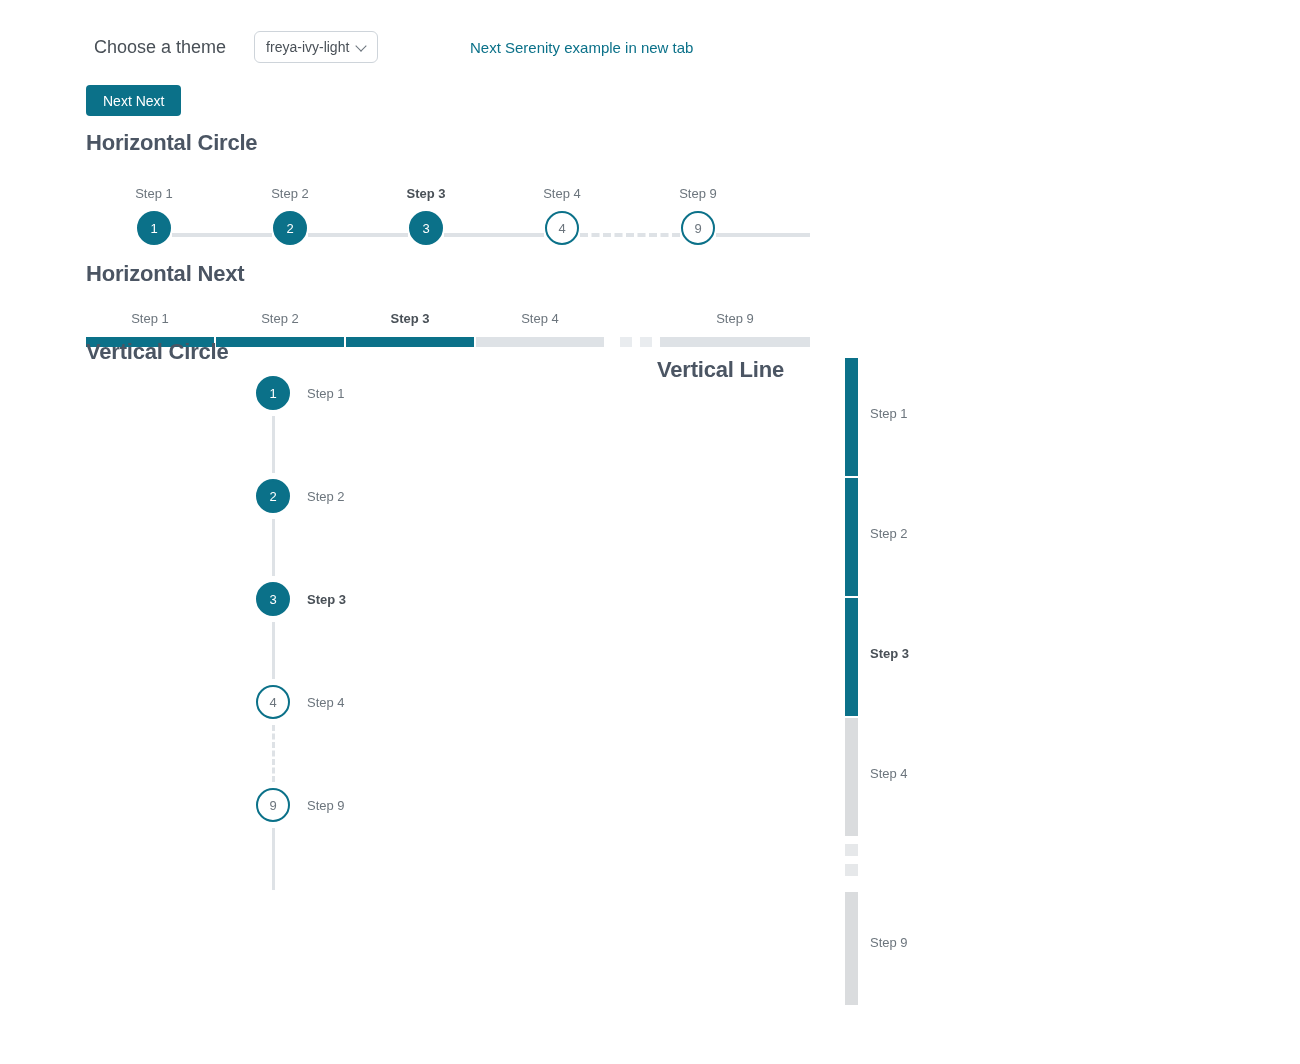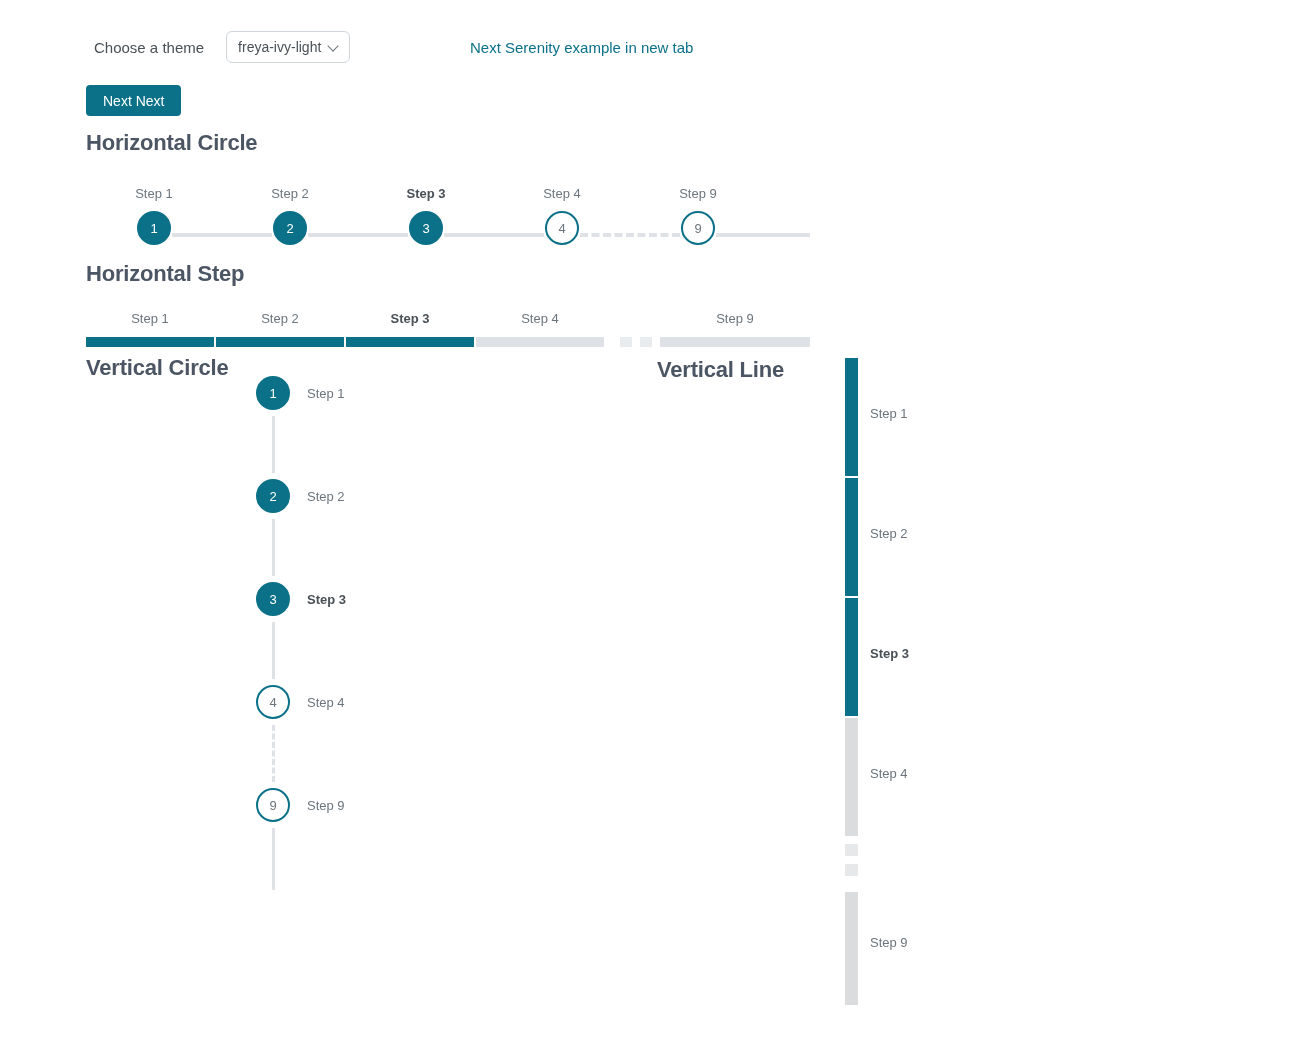--- a/index.html
+++ b/index.html
@@ -20,23 +20,23 @@
   
   .toolbar {
     position: absolute;
     left: 94px;
     top: 31px;
     display: flex;
     align-items: center;
     height: 32px;
   }
   .theme-label {
-    font-size: 15px;
-    color: #495057;
-    margin-right: 22px;
+    font-size: 18px;
+    color: #495057;
+    margin-right: 28px;
     white-space: nowrap;
     text-align: center;
   }
   .theme-select {
     display: flex;
     align-items: center;
     justify-content: space-between;
     box-sizing: border-box;
     width: 124px;
     height: 32px;
@@ -95,21 +95,21 @@
   .heading {
     position: absolute;
     font-size: 22px;
     font-weight: bold;
     color: #4b5563;
     white-space: nowrap;
     letter-spacing: -0.2px;
   }
   #h-circle-title  { left: 86px; top: 130px; }
   #h-line-title    { left: 86px; top: 261px; }
-  #v-circle-title  { left: 86px; top: 355px; }
+  #v-circle-title  { left: 86px; top: 339px; }
   #v-line-title    { left: 657px; top: 357px; }
 
   
   #hcircle {
     position: absolute;
     left: 86px;
     top: 186px;
     width: 724px;
     height: 55px;
   }
@@ -332,21 +332,21 @@
     <div class="hc-item" style="left: 476px;">
       <div class="hc-label">Step 4</div>
       <div class="hc-circle todo">4</div>
     </div>
     <div class="hc-item" style="left: 612px;">
       <div class="hc-label">Step 9</div>
       <div class="hc-circle todo">9</div>
     </div>
   </div>
 
-<div class="heading" id="h-line-title">Horizontal Step</div>
+<div class="heading" id="h-line-title">Horizontal Next</div>
 <div id="hline">
     <div class="hl-seg" style="left: 0px; width: 128px;">
       <div class="hl-label">Step 1</div>
       <div class="hl-bar done"></div>
     </div>
     <div class="hl-seg" style="left: 130px; width: 128px;">
       <div class="hl-label">Step 2</div>
       <div class="hl-bar done"></div>
     </div>
     <div class="hl-seg active" style="left: 260px; width: 128px;">

